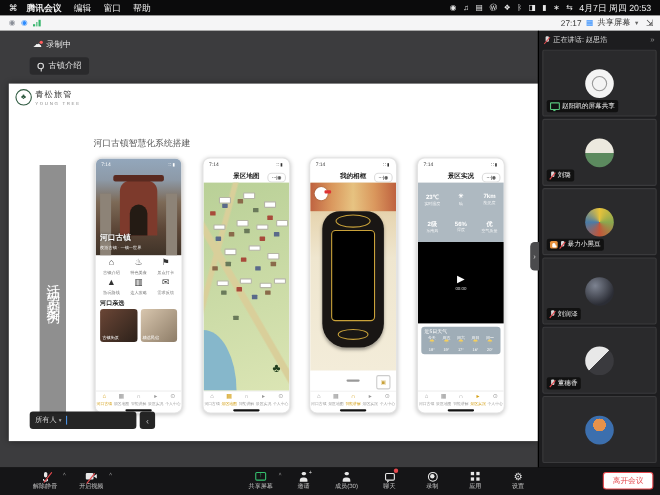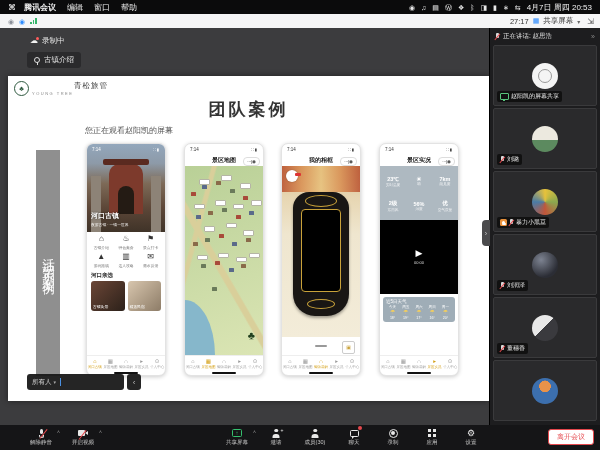--- a/index.html
+++ b/index.html
@@ -38,21 +38,21 @@
   .cloud::after{content:"";position:absolute;right:-1px;top:0;width:3px;height:3px;background:#ff5c5c;border-radius:50%;}
   .lockbtn{position:absolute;left:27px;top:24px;height:16px;padding:0 7px;background:#2a2a2c;border-radius:3px;
            display:flex;align-items:center;gap:4px;font-size:7.5px;color:#e0e0e0;}
   .pin{width:4px;height:4px;border:1px solid #ddd;border-radius:50%;position:relative;}
   .pin::after{content:"";position:absolute;left:1.5px;top:4px;width:1px;height:3px;background:#ddd;}
   
   .slide{position:absolute;left:8px;top:48px;width:481px;height:325px;background:#fff;box-shadow:0 0 6px rgba(0,0,0,.45);}
   .logo{position:absolute;left:6px;top:5px;display:flex;gap:3px;align-items:center;}
   .logo-circle{width:13px;height:13px;border:1px solid #2f5a40;border-radius:50%;display:flex;align-items:center;
                justify-content:center;font-size:7px;color:#2f5a40;}
-  .logo-name{font-size:7.5px;color:#333;letter-spacing:1px;margin-left:42px;}
+  .logo-name{font-size:7.5px;color:#333;letter-spacing:1px;}
   .logo-sub{font-size:4px;color:#888;letter-spacing:1.5px;}
   .slide-title{position:absolute;top:22px;left:0;right:0;text-align:center;font-size:17px;font-weight:bold;color:#333;letter-spacing:3px;}
   .slide-sub{position:absolute;left:77px;top:49px;font-size:8px;color:#555;}
   .sidebanner{position:absolute;left:28px;top:74px;width:24px;height:226px;background:#8f8f8f;color:#fff;
               display:flex;align-items:center;justify-content:center;writing-mode:vertical-rl;font-size:12.5px;letter-spacing:5px;}
   
   .phone{position:absolute;top:67px;width:80px;height:233px;background:#fff;border:1px solid #e3e3e3;border-radius:7px;
          box-shadow:0 1px 4px rgba(0,0,0,.2);overflow:hidden;display:flex;flex-direction:column;box-sizing:border-box;}
   #p1{left:78px;} #p2{left:176px;} #p3{left:273px;} #p4{left:371px;}
   .ph-status{height:9px;display:flex;justify-content:space-between;align-items:center;padding:1px 5px 0;font-size:4.5px;color:#333;}
@@ -252,22 +252,21 @@
     </div>
 
     <div class="slide">
       <div class="logo">
         <span class="logo-circle">♣</span>
         <div>
           <div class="logo-name">青松旅管</div>
           <div class="logo-sub">YOUNG TREE</div>
         </div>
       </div>
-      <div class="slide-title">团队案例</div>
-      <div class="slide-sub">您正在观看赵阳凯的屏幕</div>
+      <div class="slide-sub">河口古镇智慧化系统搭建</div>
       <div class="sidebanner">活动策划案例</div>
 
       <div class="phone" id="p1">
         <div class="ph-hero">
           <div class="ph-status light">
             <span class="st-time">7:14</span>
             <span class="st-ico">∷▮</span>
           </div>
           <div class="pillar l"></div>
           <div class="pillar r"></div>

